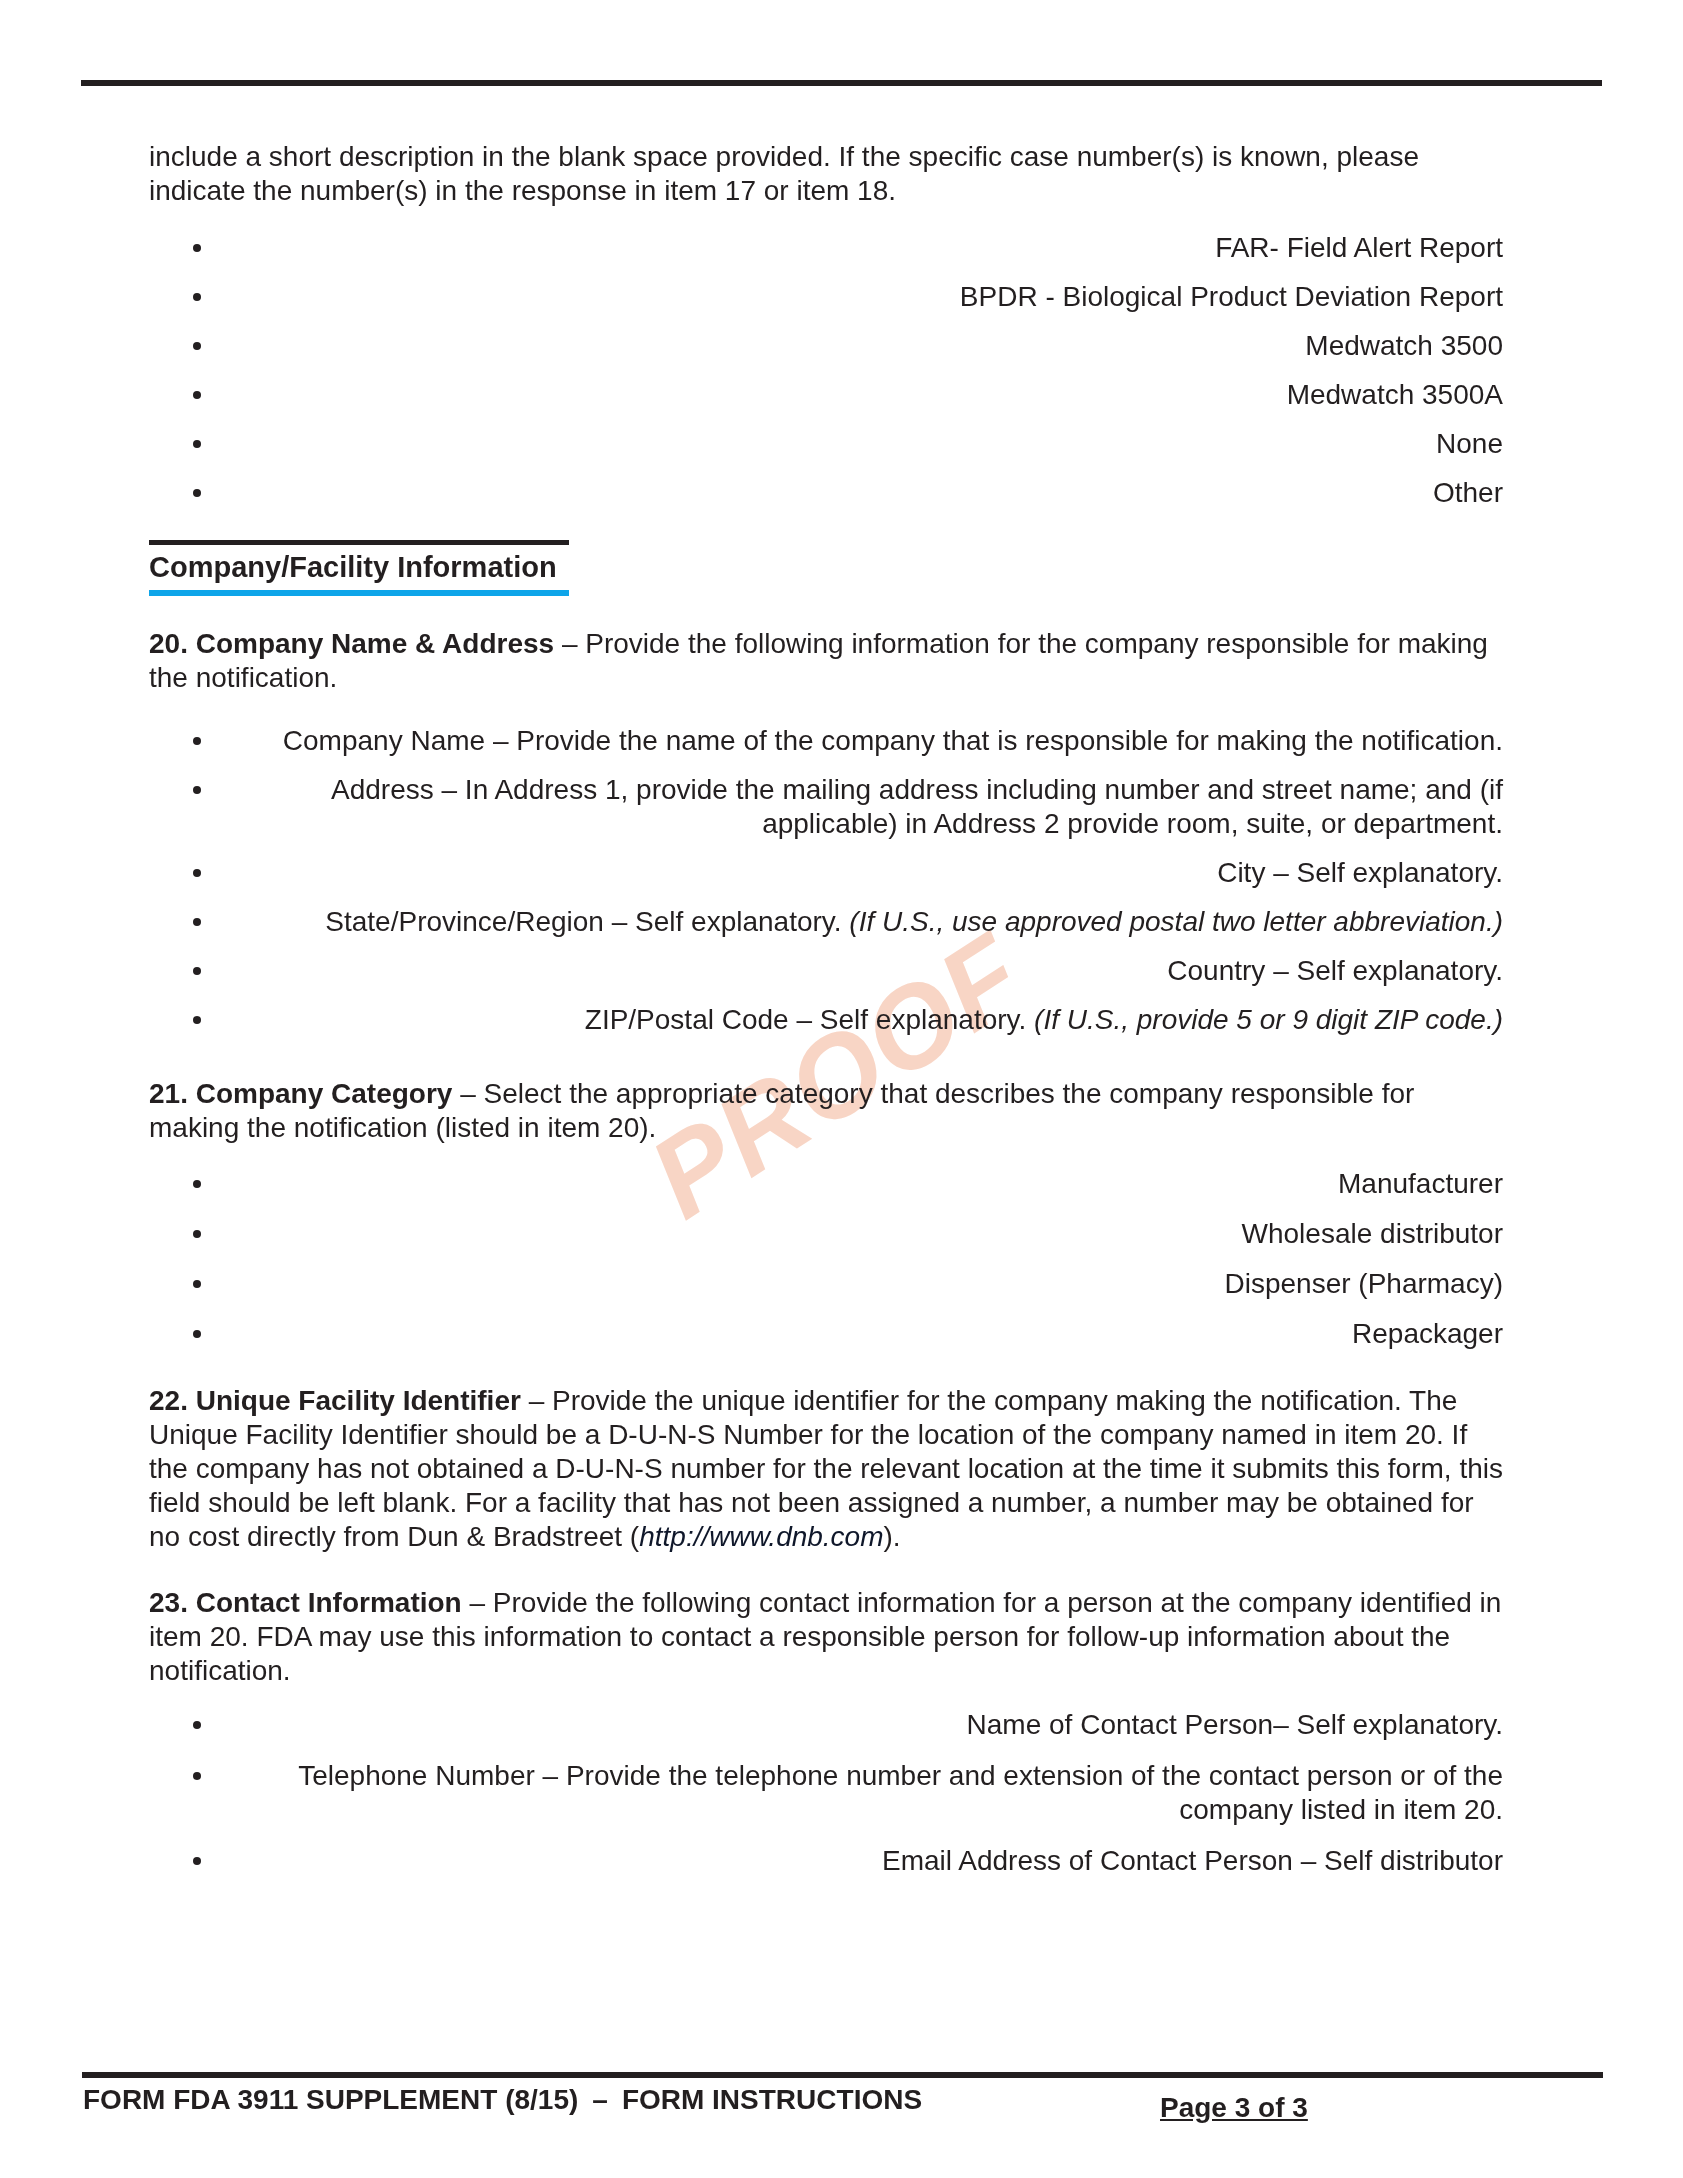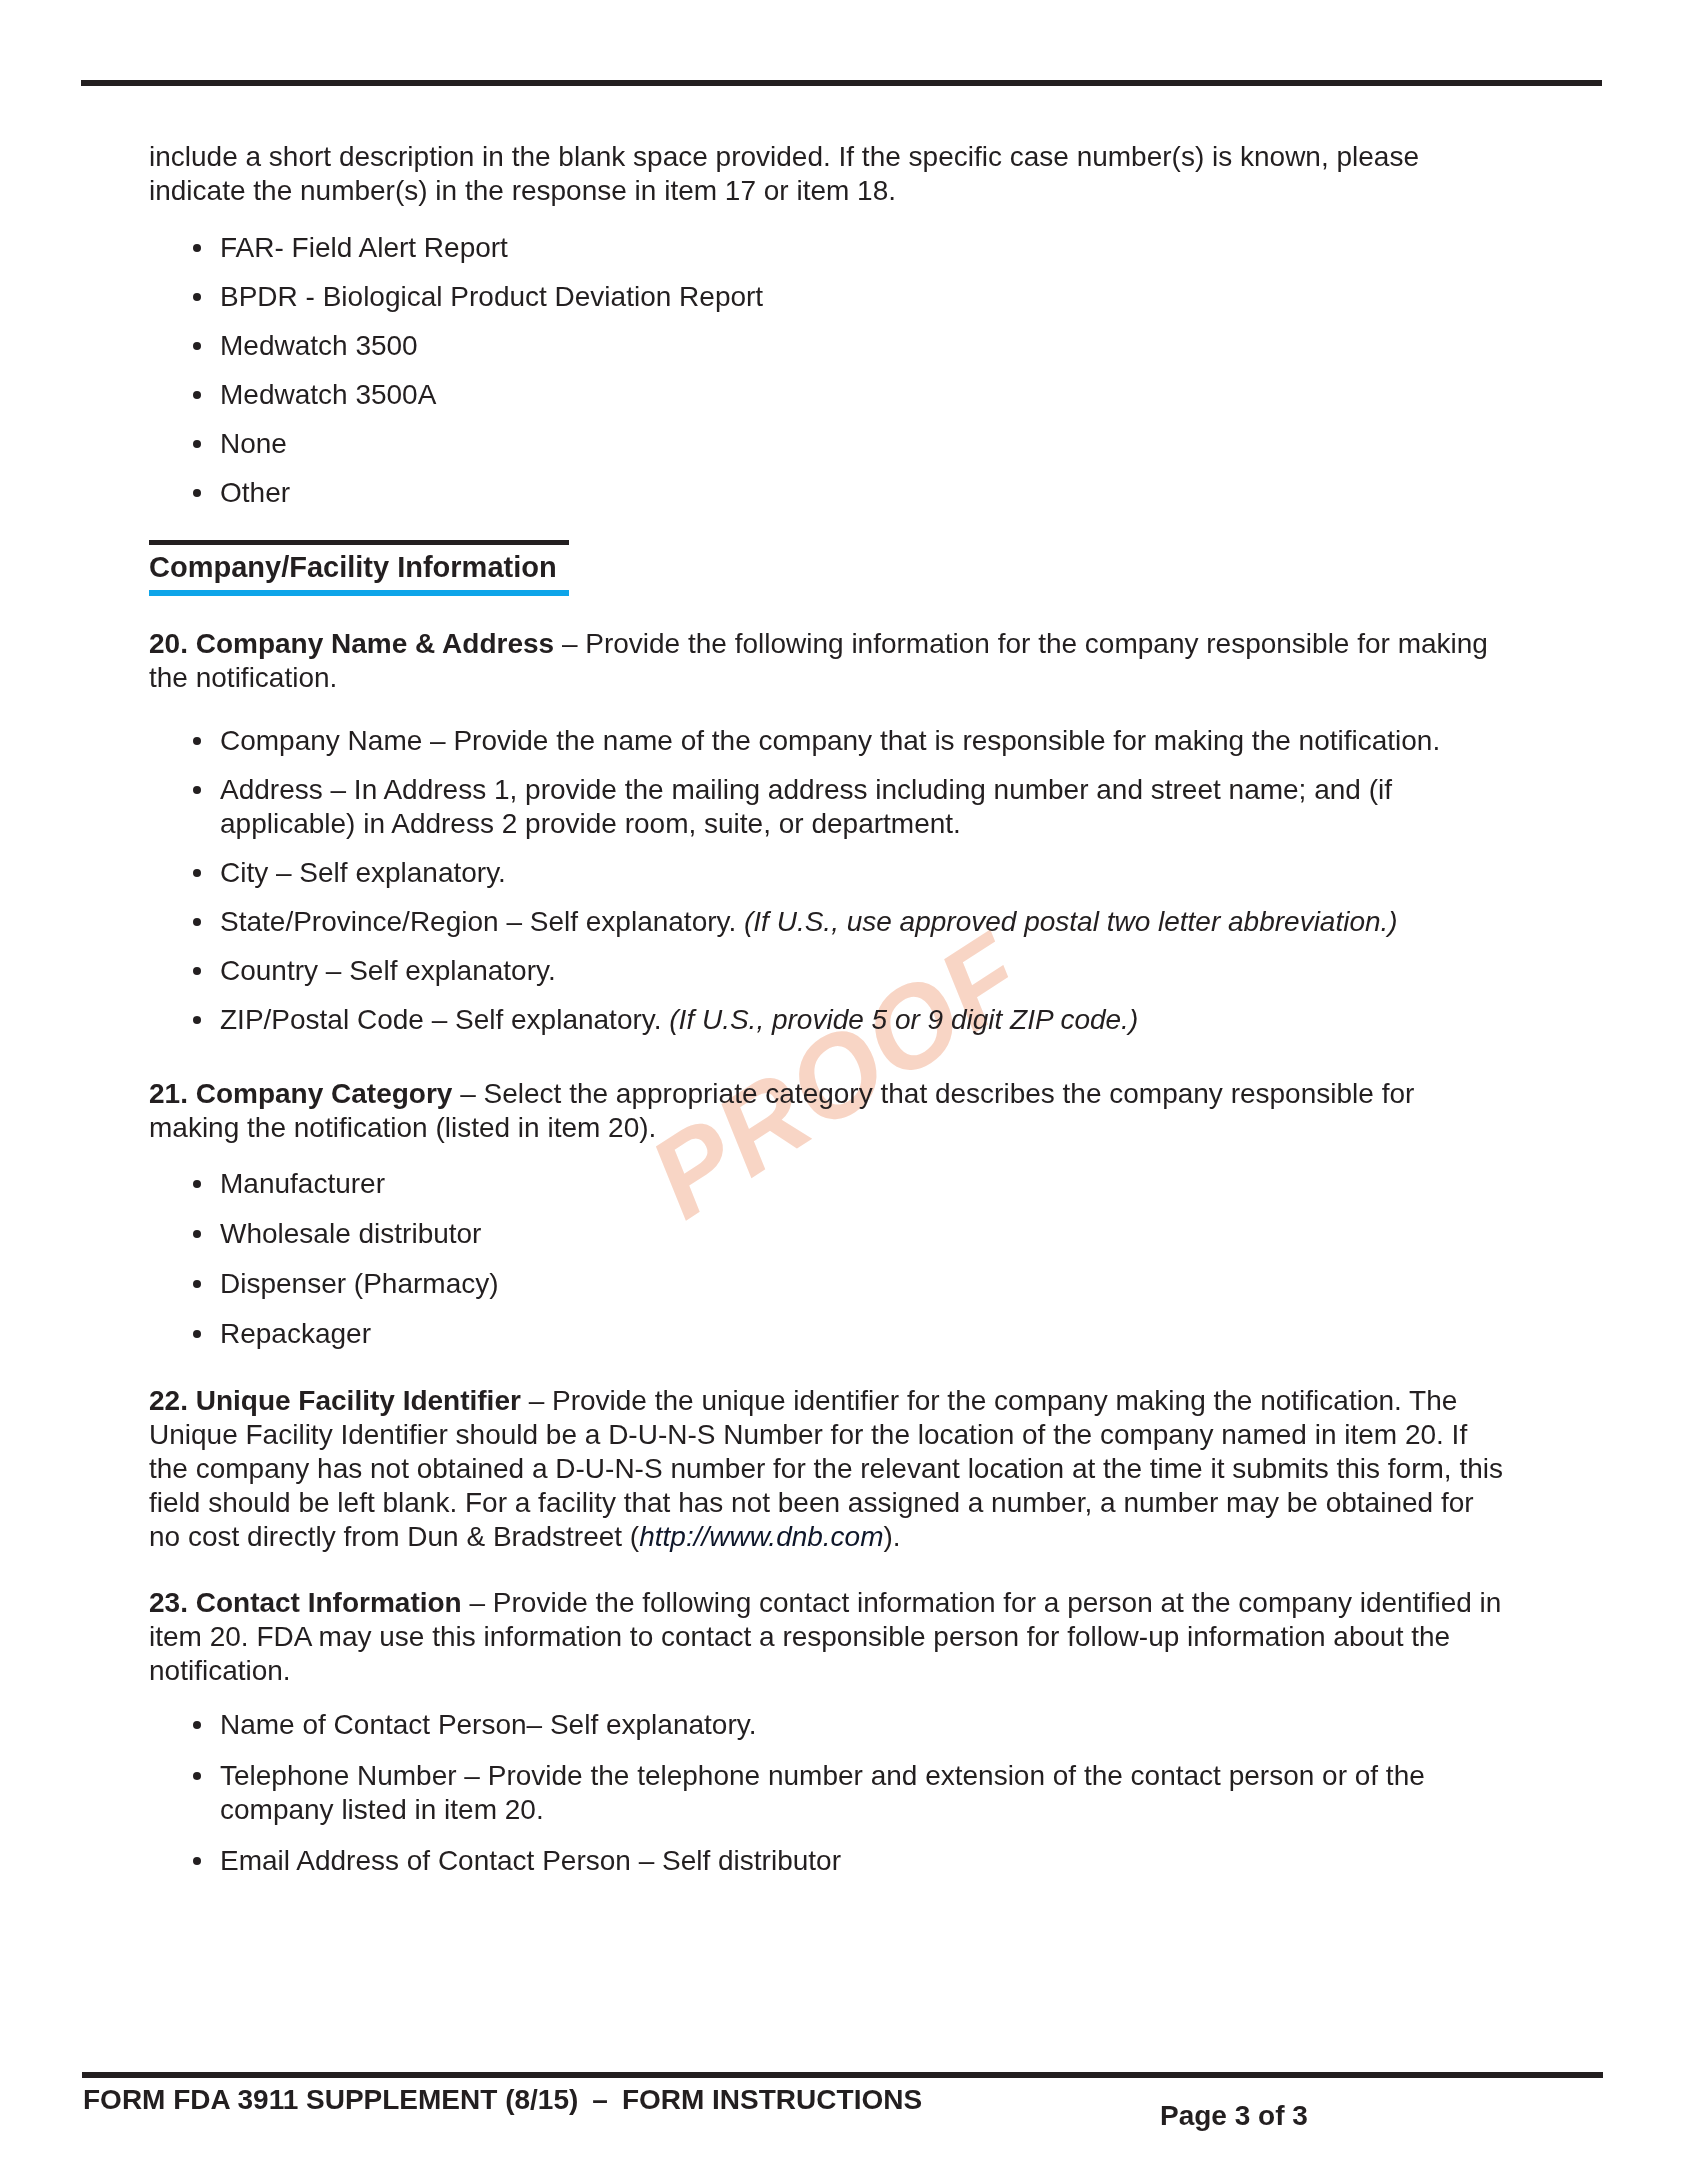--- a/index.html
+++ b/index.html
@@ -12,21 +12,21 @@
   #footer-rule { left:82px; top:2072px; width:1521px; height:6px; }
 
   #content {
     position:absolute; left:149px; top:140px; width:1354px;
     font-size:28px; line-height:34px; z-index:2;
   }
   #content p { margin:0; }
   .b  { font-weight:bold; }
   .it { font-style:italic; }
 
-  ul.bullets { list-style:none; margin:0; padding:0; }
+  ul.bullets { list-style:none; margin:0; padding:0;text-align:right; }
   ul.bullets li { position:relative; padding-left:71px; margin-bottom:15px; }
   ul.bullets li:last-child { margin-bottom:0; }
   ul.bullets li .dot {
     position:absolute; left:44px; top:13px; width:8px; height:8px;
     border-radius:50%; background:#231f20;
   }
 
   #intro-paragraph { margin:0; }
   #case-type-list  { margin-top:23px; }
 
@@ -54,21 +54,21 @@
     transform:rotate(-33deg); transform-origin:center;
     font-size:114px; font-weight:bold; font-style:italic;
     letter-spacing:2px; color:#f8d5c5; text-align:center; white-space:nowrap;
   }
 
   #footer-text {
     position:absolute; left:83px; top:2083px; width:1519px; height:34px;
     font-size:28px; line-height:34px; font-weight:bold; z-index:2;
   }
   #footer-text .sep { margin:0 14px; }
-  #page-number { position:absolute; left:1077px; top:16px; }
+  #page-number { position:absolute; left:1077px; top:8px;text-decoration:underline; }
 </style>
 </head>
 <body>
 
 <div class="page">
 
   <div id="top-rule" class="rule"></div>
 
   <div id="watermark">PROOF</div>
 

